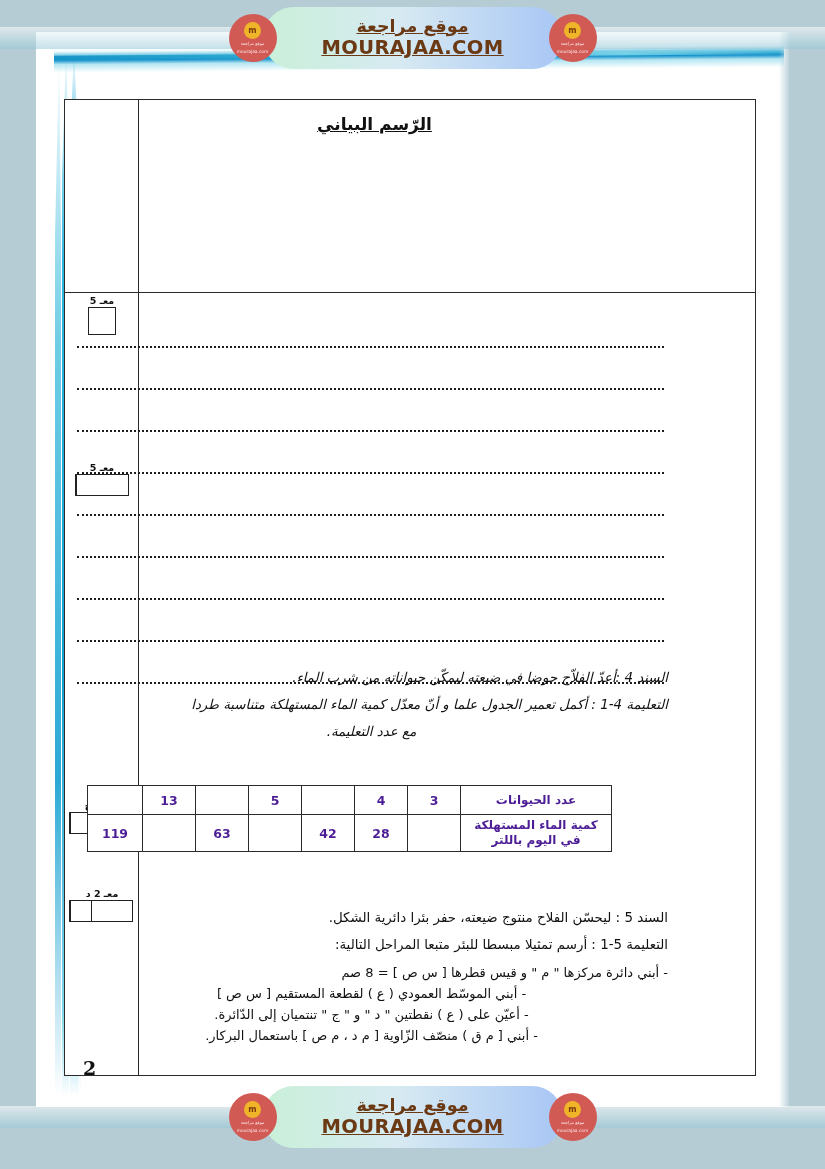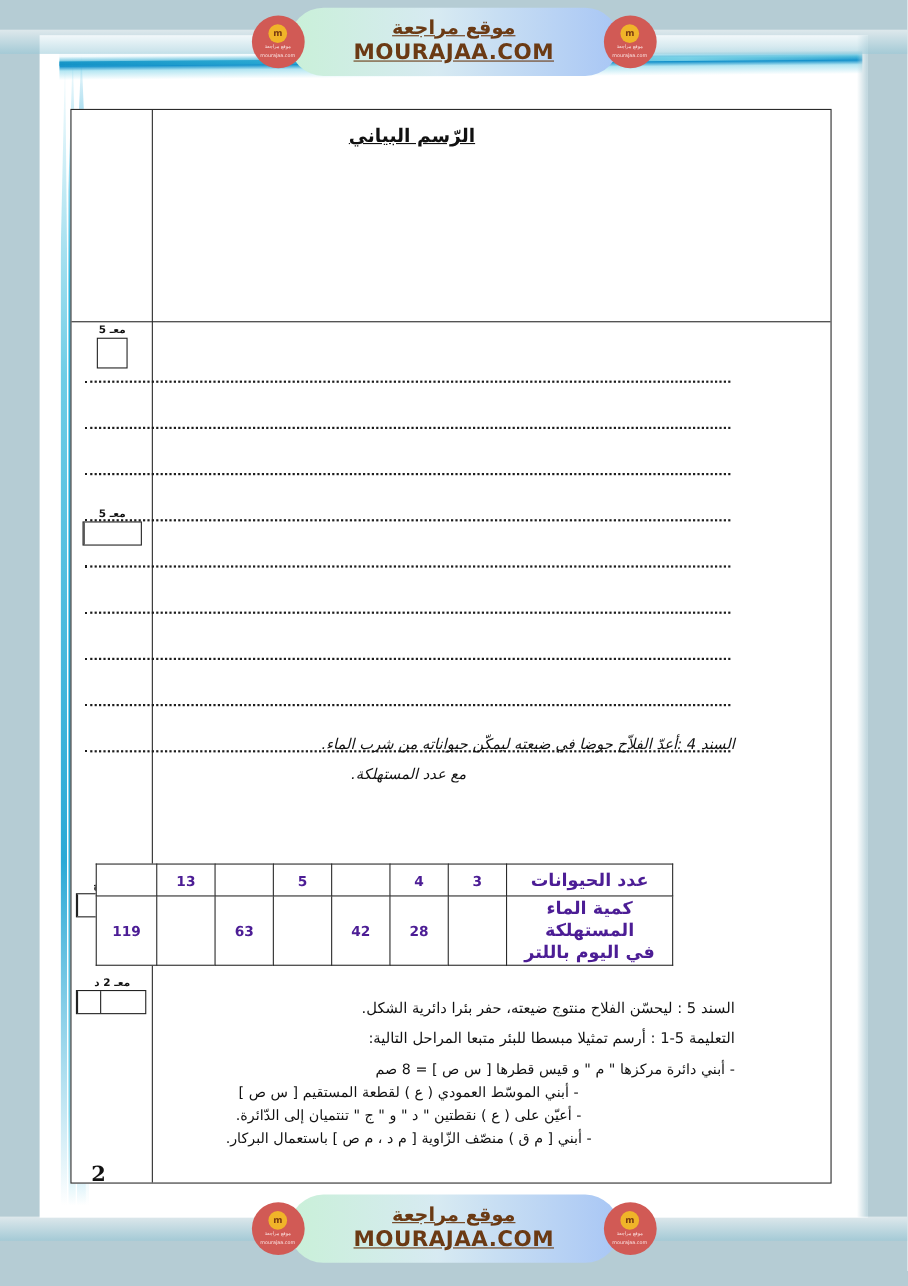--- a/index.html
+++ b/index.html
@@ -128,21 +128,21 @@
     border-collapse:collapse;direction:rtl;
     font-family:"DejaVu Sans","Liberation Sans",sans-serif;
     background:#fff;
   }
   table.data td,table.data th{
     border:1.3px solid #2b2b2b;
     height:26px;font-size:12.5px;font-weight:bold;color:#4c1d95;
     text-align:center;vertical-align:middle;
   }
   table.data td.rowhead{
-    width:142px;font-size:16px;padding:1px 4px;line-height:1.25;
+    width:142px;font-size:12px;padding:1px 4px;line-height:1.25;
     font-weight:bold;
   }
   table.data td.cell{width:50px;}
   table.data td.cell.wide{width:52px;}
   table.data tr.r2 td{height:34px;}
 
   .qwrap2{position:absolute;top:808px;left:8px;right:14px;}
   .blist{margin:4px 0 0 0;padding:0;list-style:none;}
   .blist li{
     font-size:13px;color:#111;line-height:1.62;text-align:right;
@@ -287,21 +287,22 @@
         <div class="dotline"></div>
         <div class="dotline"></div>
         <div class="dotline"></div>
         <div class="dotline"></div>
         <div class="dotline"></div>
         <div class="dotline"></div>
       </div>
 
       <div class="qwrap">
         <p class="ptxt">السند 4 :أعدّ الفلاّح حوضا في ضيعته ليمكّن حيواناته من شرب الماء.</p>
-        <p class="ptxt center-cont">مع عدد المستهلكة.</p>
+        <p class="ptxt">التعليمة 4-1 : أكمل تعمير الجدول علما و أنّ معدّل كمية الماء المستهلكة متناسبة طردا</p>
+        <p class="ptxt center-cont">مع عدد التعليمة.</p>
       </div>
 
       <div class="tbl-wrap">
         <table class="data">
           <tbody>
             <tr>
               <td class="rowhead">عدد الحيوانات</td>
               <td class="cell">3</td>
               <td class="cell">4</td>
               <td class="cell"></td>

